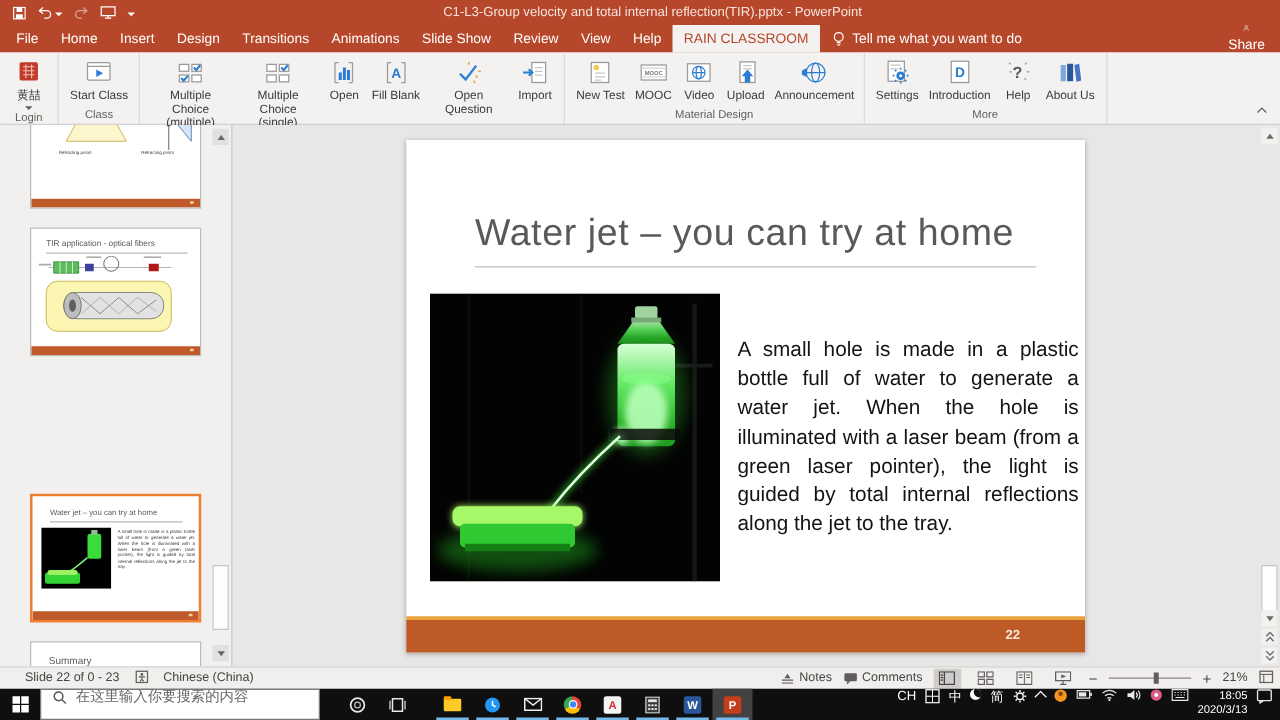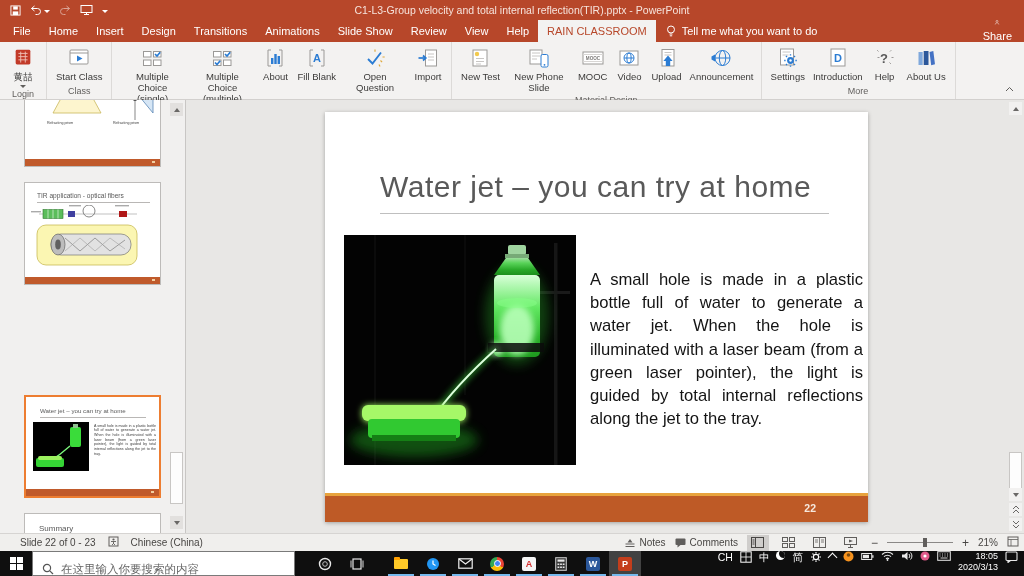--- a/index.html
+++ b/index.html
@@ -83,21 +83,21 @@
   .zoomtrack { width:66px; height:1px; background:#8A8886; position:relative; }
   .zoomthumb { position:absolute; left:36px; top:-4px; width:4px; height:9px; background:#605E5C; }
 
   
   .taskbar { position:absolute; left:0; bottom:0; width:100%; height:25px; background:#0F0F0F; display:flex; align-items:stretch; color:#fff; }
   .tslot { width:32px; display:flex; align-items:center; justify-content:center; position:relative; }
   .tslot.running::after { content:""; position:absolute; left:3px; right:3px; bottom:0; height:2px; background:#76B9ED; }
   .tslot.activeapp { background:#424242; }
   .winlogo { display:grid; grid-template-columns:6px 6px; grid-template-rows:6px 6px; gap:1px; }
   .winlogo i { background:#fff; }
-  .searchbox { width:263px; background:#fff; border:1px solid #7A7A7A; display:flex; align-items:flex-end; gap:7px; padding-left:9px; }
+  .searchbox { width:224px; background:#fff; border:1px solid #7A7A7A; display:flex; align-items:flex-start; gap:7px; padding-left:9px; }
   .searchbox input { border:none; outline:none; font-size:11.5px; color:#444; width:200px; font-family:inherit; background:transparent; }
   .searchbox input::placeholder { color:#666; opacity:1; }
   .appicon { width:14px; height:14px; border-radius:2px; display:flex; align-items:center; justify-content:center; font-size:9px; font-weight:bold; color:#fff; }
   .chrome { width:14px; height:14px; border-radius:50%; background:conic-gradient(#EA4335 0 120deg,#FBBC05 0 240deg,#34A853 0 360deg); position:relative; }
   .chrome::after { content:""; position:absolute; inset:3.5px; background:#4285F4; border:1.5px solid #fff; border-radius:50%; }
   .folder { width:14px; height:10px; background:#FFCA28; border-radius:1px; position:relative; }
   .folder::before { content:""; position:absolute; left:0; top:-2px; width:6px; height:3px; background:#FFA000; border-radius:1px 1px 0 0; }
   .tray { margin-left:auto; display:flex; align-items:flex-start; gap:7px; padding-right:6px; font-size:10.5px; }
   .moon { width:9px; height:9px; background:#fff; border-radius:50%; position:relative; overflow:hidden; }
   .moon::after { content:""; position:absolute; left:3px; top:-2px; width:9px; height:9px; border-radius:50%; background:#0F0F0F; }
@@ -206,52 +206,52 @@
     <div class="ritems">
       <div class="ritem">
         <span class="ricon">
             <svg width="26" height="24" viewBox="0 0 24 24">
               <g fill="#fff" stroke="#9B9997">
                 <rect x="3.5" y="5.5" width="7.5" height="5.5"></rect>
                 <rect x="13.5" y="5.5" width="7.5" height="5.5"></rect>
                 <rect x="3.5" y="14" width="7.5" height="5.5"></rect>
                 <rect x="13.5" y="14" width="7.5" height="5.5"></rect>
               </g>
-              <path d="M15 8l2 2 3.2-3.8" stroke="#2B7CD3" stroke-width="1.7" fill="none"></path>
-            </svg>
-          </span>
-        <span class="rlabel">Multiple Choice (single)</span>
+              <g stroke="#2B7CD3" stroke-width="1.7" fill="none">
+                <path d="M15 8l2 2 3.2-3.8"></path>
+                <path d="M5 16.5l2 2 3.2-3.8"></path>
+              </g>
+            </svg>
+          </span>
+        <span class="rlabel">Multiple Choice (multiple)</span>
       </div>
       <div class="ritem">
         <span class="ricon">
             <svg width="26" height="24" viewBox="0 0 24 24">
               <g fill="#fff" stroke="#9B9997">
                 <rect x="3.5" y="5.5" width="7.5" height="5.5"></rect>
                 <rect x="13.5" y="5.5" width="7.5" height="5.5"></rect>
                 <rect x="3.5" y="14" width="7.5" height="5.5"></rect>
                 <rect x="13.5" y="14" width="7.5" height="5.5"></rect>
               </g>
-              <g stroke="#2B7CD3" stroke-width="1.7" fill="none">
-                <path d="M15 8l2 2 3.2-3.8"></path>
-                <path d="M5 16.5l2 2 3.2-3.8"></path>
-              </g>
-            </svg>
-          </span>
-        <span class="rlabel">Multiple Choice (multiple)</span>
+              <path d="M15 8l2 2 3.2-3.8" stroke="#2B7CD3" stroke-width="1.7" fill="none"></path>
+            </svg>
+          </span>
+        <span class="rlabel">Multiple Choice (single)</span>
       </div>
       <div class="ritem">
         <span class="ricon">
             <svg width="26" height="24" viewBox="0 0 24 24">
               <path d="M5 4v16M19 4v16M5 4h3M5 20h3M19 4h-3M19 20h-3" stroke="#9B9997" fill="none"></path>
               <rect x="8" y="12" width="2.4" height="6" fill="#2B7CD3"></rect>
               <rect x="11.3" y="8" width="2.4" height="10" fill="#2B7CD3"></rect>
               <rect x="14.6" y="10" width="2.4" height="8" fill="#2B7CD3"></rect>
             </svg>
           </span>
-        <span class="rlabel">About</span>
+        <span class="rlabel">Open</span>
       </div>
       <div class="ritem">
         <span class="ricon">
             <svg width="26" height="24" viewBox="0 0 24 24">
               <path d="M8 4H5v16h3M16 4h3v16h-3" stroke="#9B9997" fill="none"></path>
               <text x="12" y="16" font-size="11" font-weight="bold" fill="#2B7CD3" text-anchor="middle">A</text>
             </svg>
           </span>
         <span class="rlabel">Fill Blank</span>
       </div>
@@ -283,31 +283,20 @@
     <div class="ritems">
       <div class="ritem">
         <span class="ricon">
             <svg width="26" height="24" viewBox="0 0 24 24">
               <rect x="5" y="4" width="14" height="16" fill="#fff" stroke="#9B9997"></rect>
               <circle cx="9" cy="8" r="2.2" fill="#F2C94C"></circle>
               <path d="M8 12.5h8M8 15.5h8M8 18h5" stroke="#C8C6C4"></path>
             </svg>
           </span>
         <span class="rlabel">New Test</span>
-      </div>
-      <div class="ritem">
-        <span class="ricon">
-            <svg width="26" height="24" viewBox="0 0 24 24">
-              <rect x="3" y="4" width="12" height="14" fill="#fff" stroke="#9B9997"></rect>
-              <path d="M5 7h8M5 10h8M5 13h5" stroke="#C8C6C4"></path>
-              <rect x="14" y="8.5" width="7" height="12.5" rx="1.5" fill="#fff" stroke="#2B7CD3"></rect>
-              <circle cx="17.5" cy="18.8" r=".9" fill="#2B7CD3"></circle>
-            </svg>
-          </span>
-        <span class="rlabel">New Phone Slide</span>
       </div>
       <div class="ritem">
         <span class="ricon">
             <svg width="26" height="24" viewBox="0 0 24 24">
               <rect x="2" y="6" width="20" height="12" fill="#fff" stroke="#9B9997"></rect>
               <path d="M2 8.5h20M2 15.5h20" stroke="#D8D6D4"></path>
               <text x="12" y="13.8" font-size="4.6" fill="#7A7876" text-anchor="middle" font-weight="bold">MOOC</text>
             </svg>
           </span>
         <span class="rlabel">MOOC</span>

